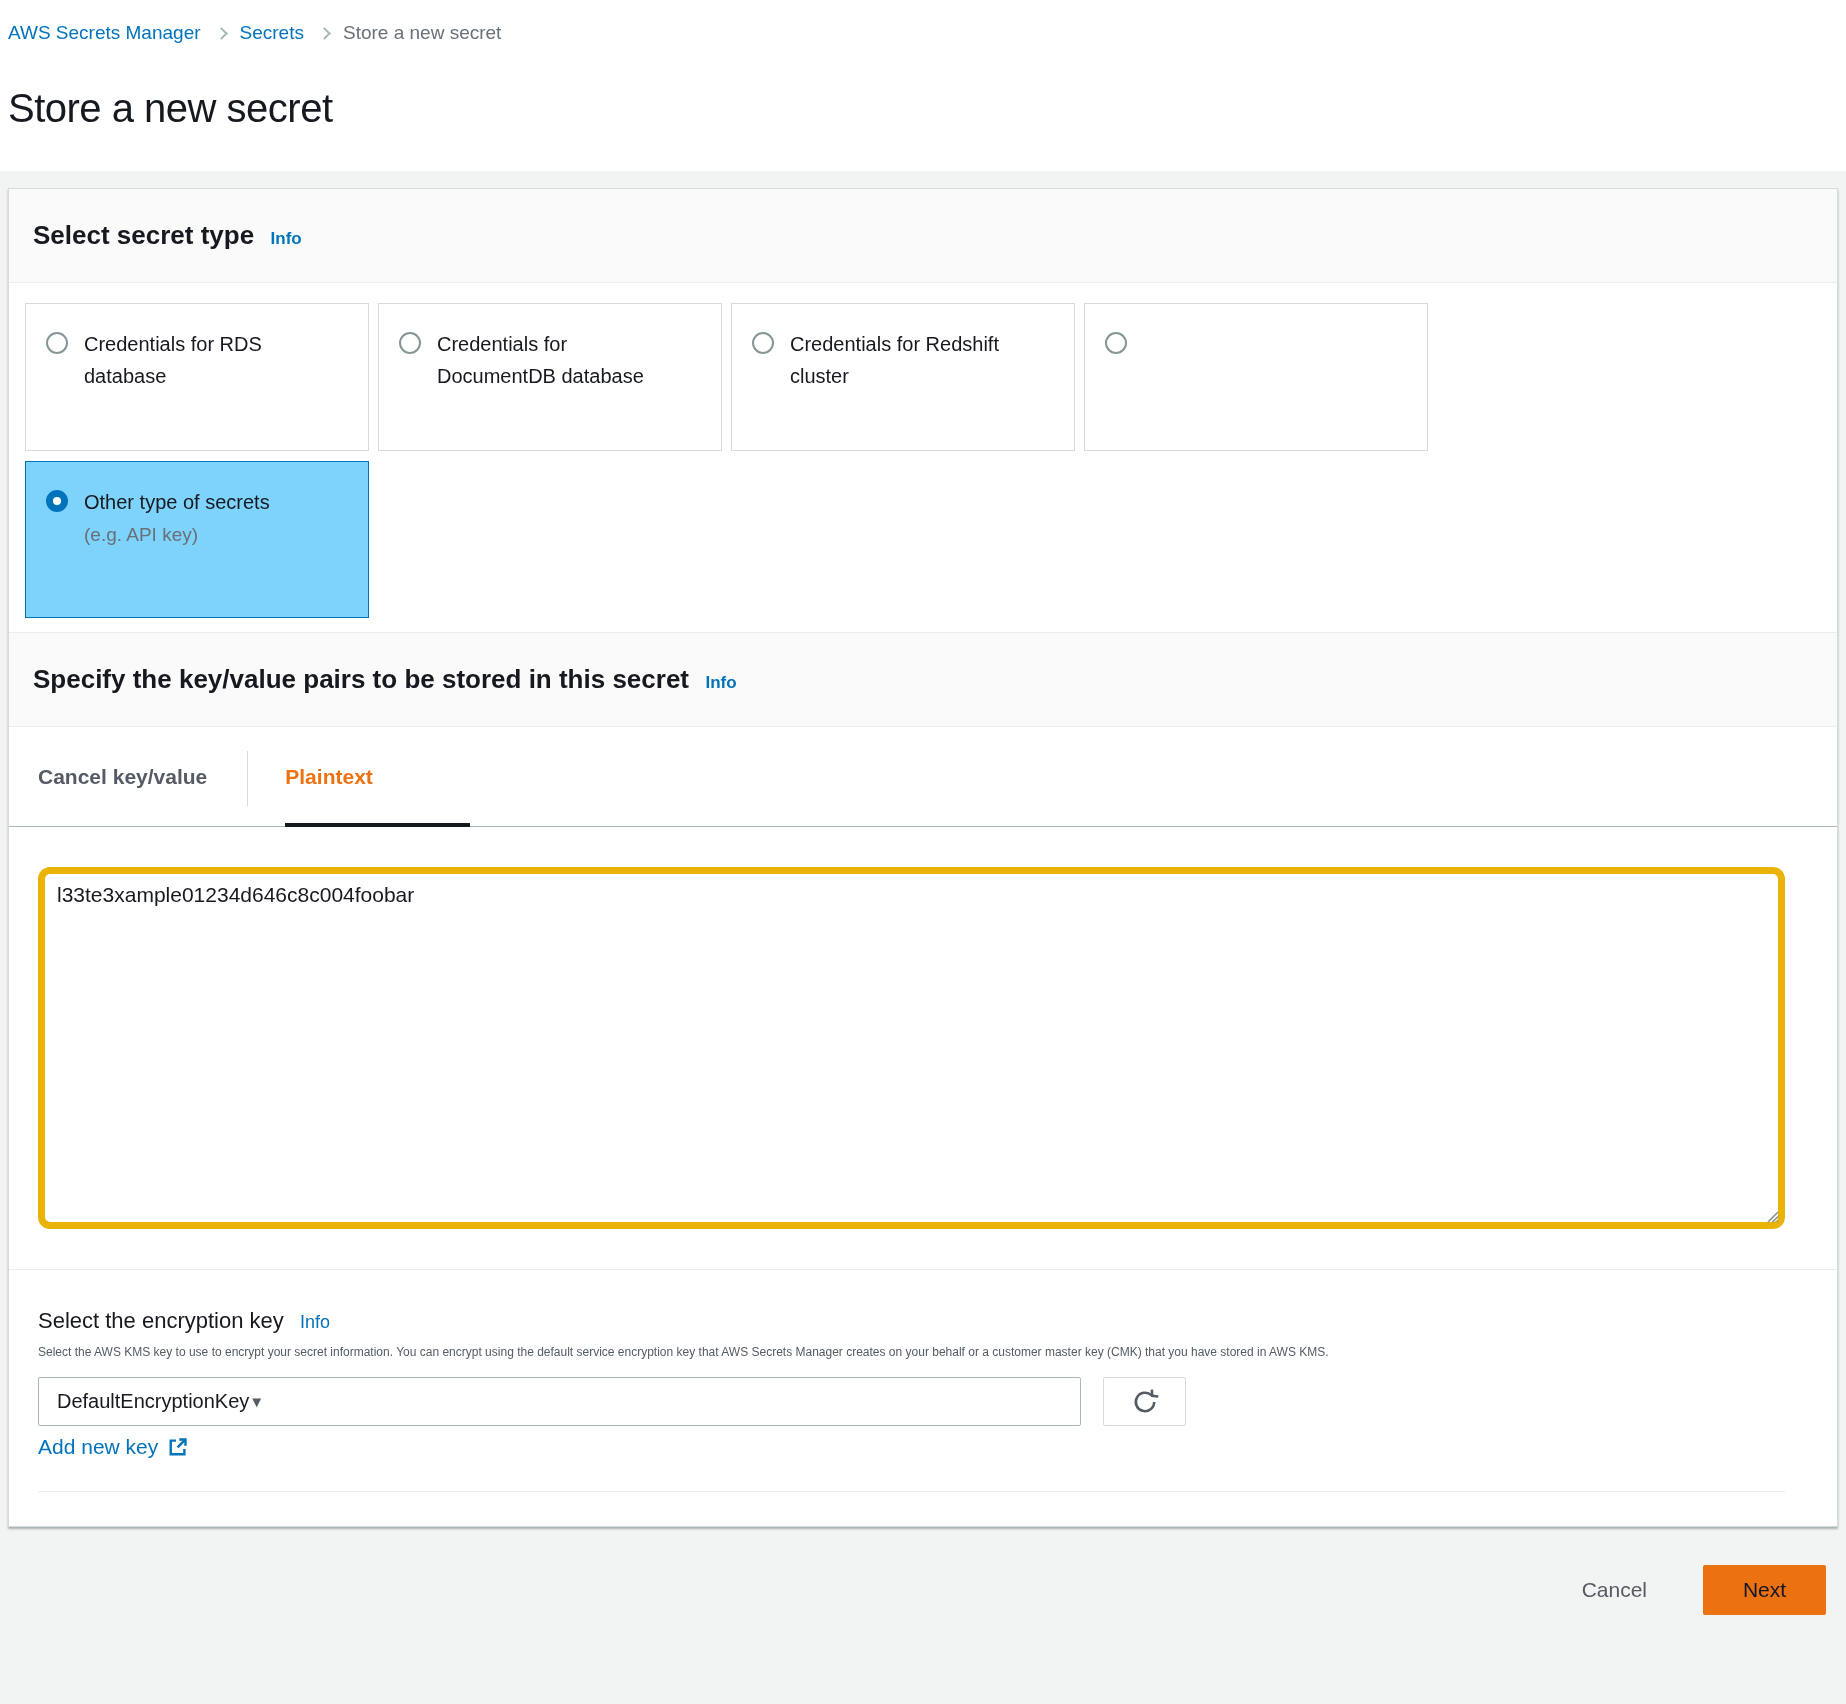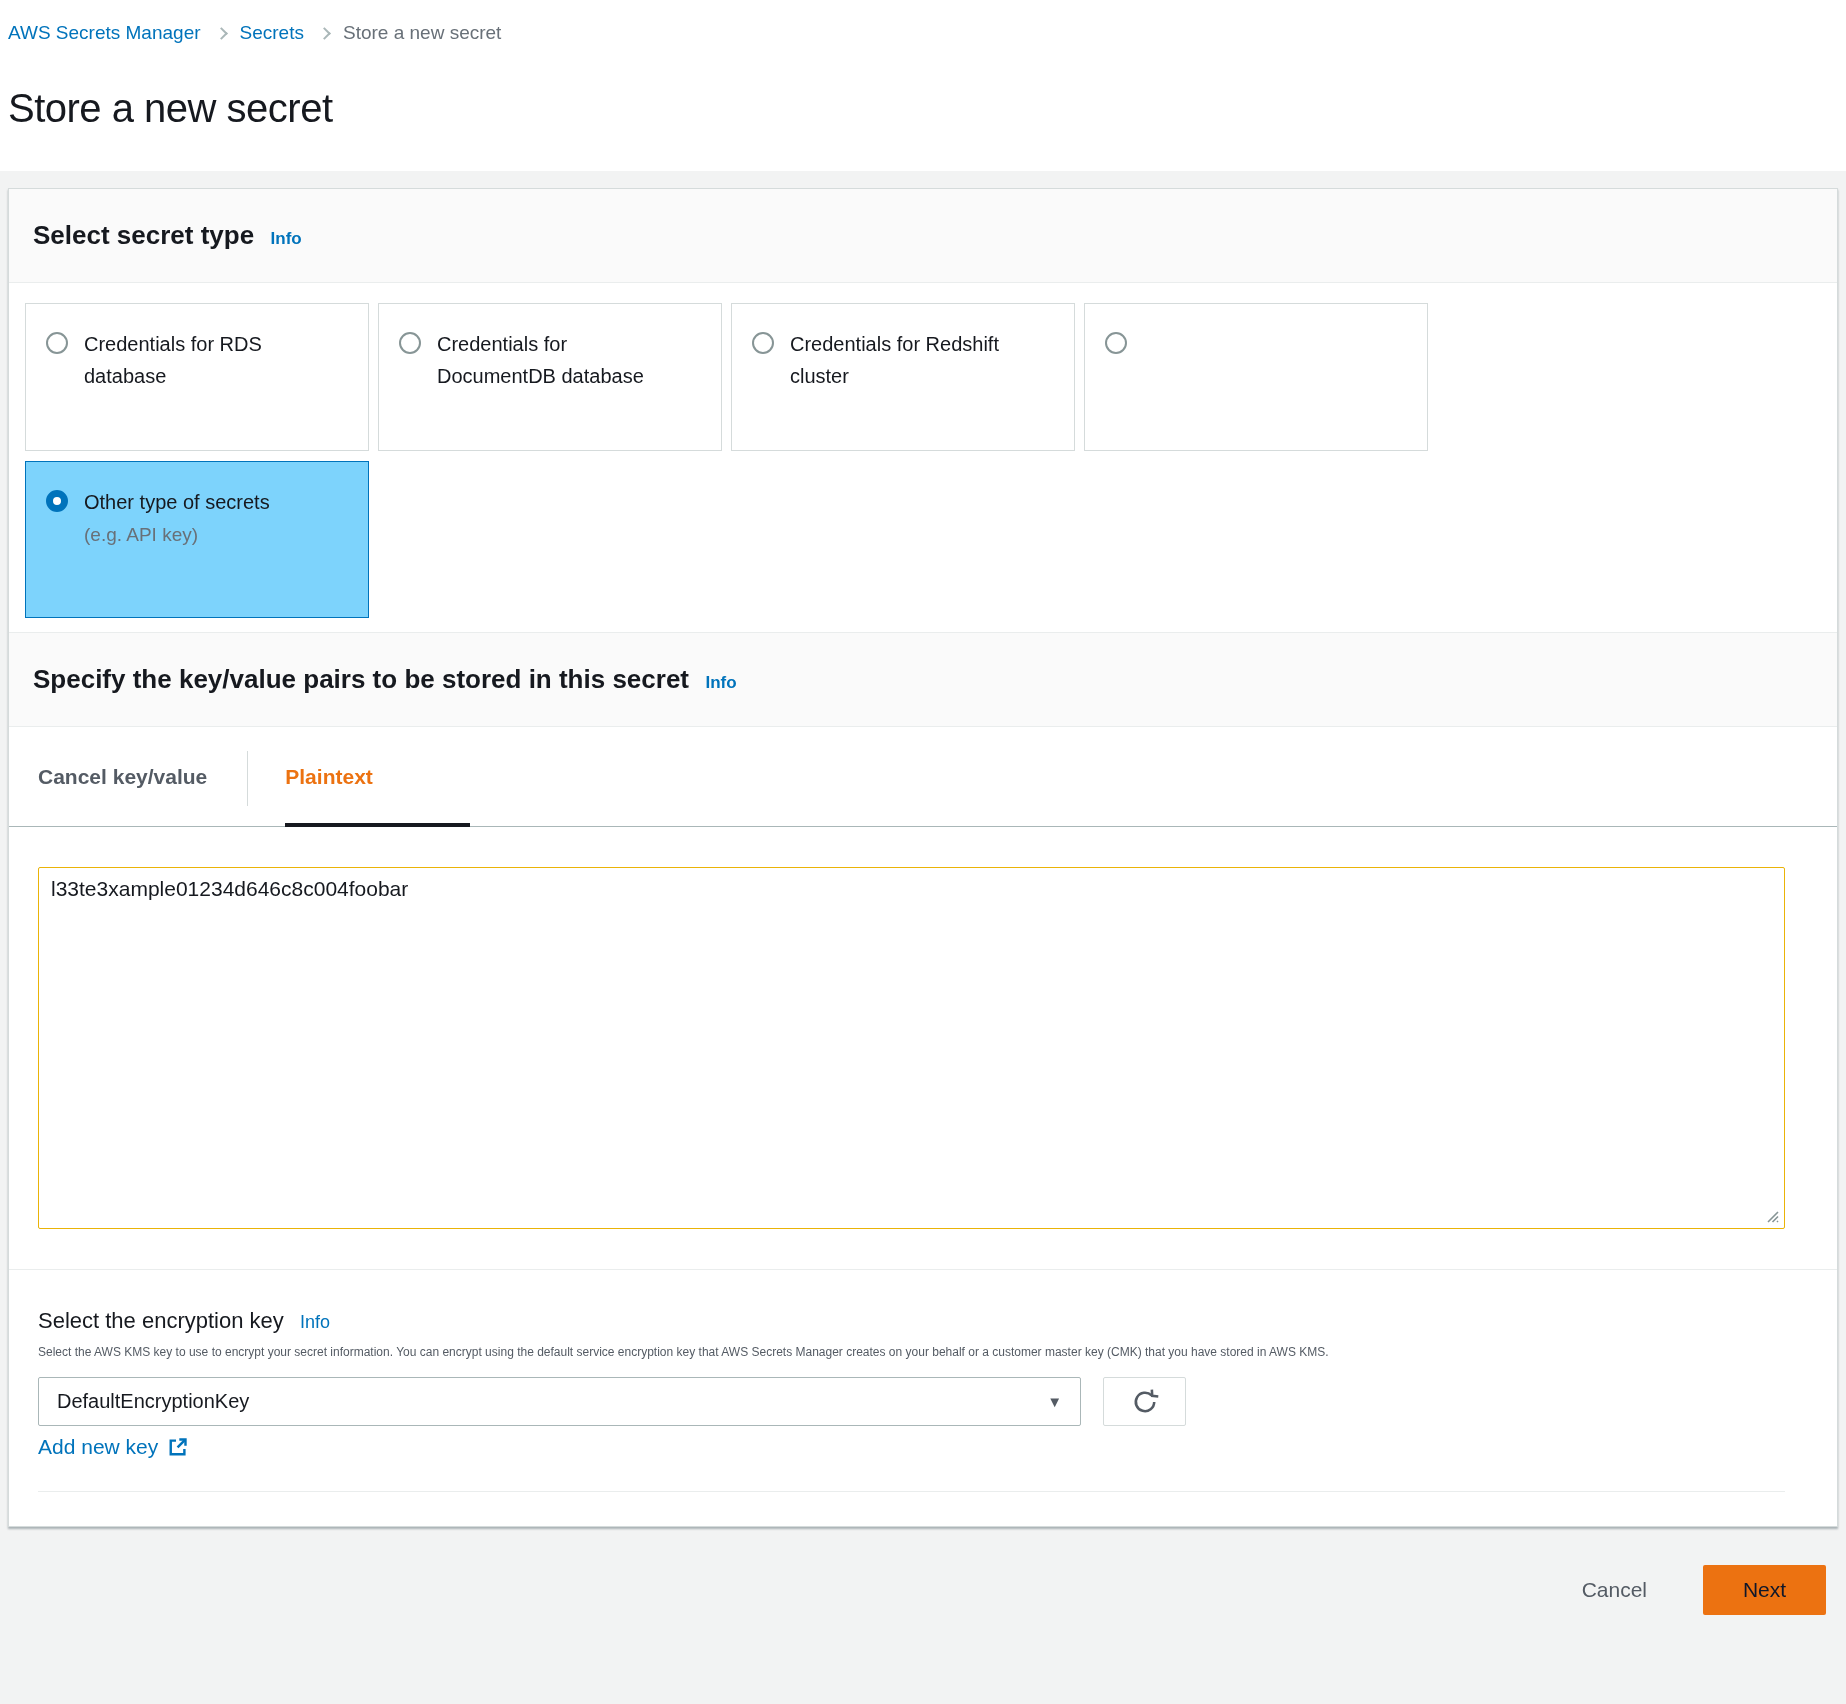--- a/index.html
+++ b/index.html
@@ -72,38 +72,38 @@
   .tab.active::after {
     content: ""; position: absolute; left: 0; bottom: -1px;
     width: 185px; height: 4px; background: #16191f;
   }
 
   
   .kvs { padding: 40px 52px 40px 29px; background: #fff; }
   .textarea-wrap { position: relative; }
   textarea.secret-text {
     width: 100%; height: 362px; resize: none;
-    border: 1px solid #eab308; border-radius: 2px;
+    border: 7px solid #eab308; border-radius: 12px;
     font-family: "Liberation Sans", sans-serif;
     font-size: 21px; color: #16191f;
     padding: 9px 12px; outline: none; display: block;
   }
   .resize-handle { position: absolute; right: 5px; bottom: 5px; pointer-events: none; }
 
   
   .enc-divider { border: none; border-top: 1px solid #eaeded; }
   .encryption { padding: 38px 52px 0 29px; background: #fff; }
   .enc-title { font-size: 22px; font-weight: 400; color: #16191f; }
   .enc-title .info-link { font-size: 18px; font-weight: 400; margin-left: 10px; }
   .enc-desc { margin-top: 10px; font-size: 12px; line-height: 1.45; color: #545b64; max-width: 1745px; }
   .controls { display: flex; gap: 22px; margin-top: 16px; }
   .select-box {
     width: 1043px; height: 49px;
     border: 1px solid #aab7b8; border-radius: 2px; background: #fff;
-    display: flex; align-items: center; justify-content: space-between;
+    display: flex; align-items: center; 
     padding: 0 18px; font-size: 20px; color: #16191f; cursor: pointer;
   }
   .caret { color: #545b64; font-size: 15px; }
   .refresh-btn {
     width: 83px; height: 49px;
     border: 1px solid #d5dbdb; border-radius: 2px; background: #fff;
     display: flex; align-items: center; justify-content: center; cursor: pointer;
   }
   .add-key { display: inline-flex; align-items: center; gap: 9px; margin-top: 9px;
     color: #0073bb; font-size: 21px; text-decoration: none; cursor: pointer; }

